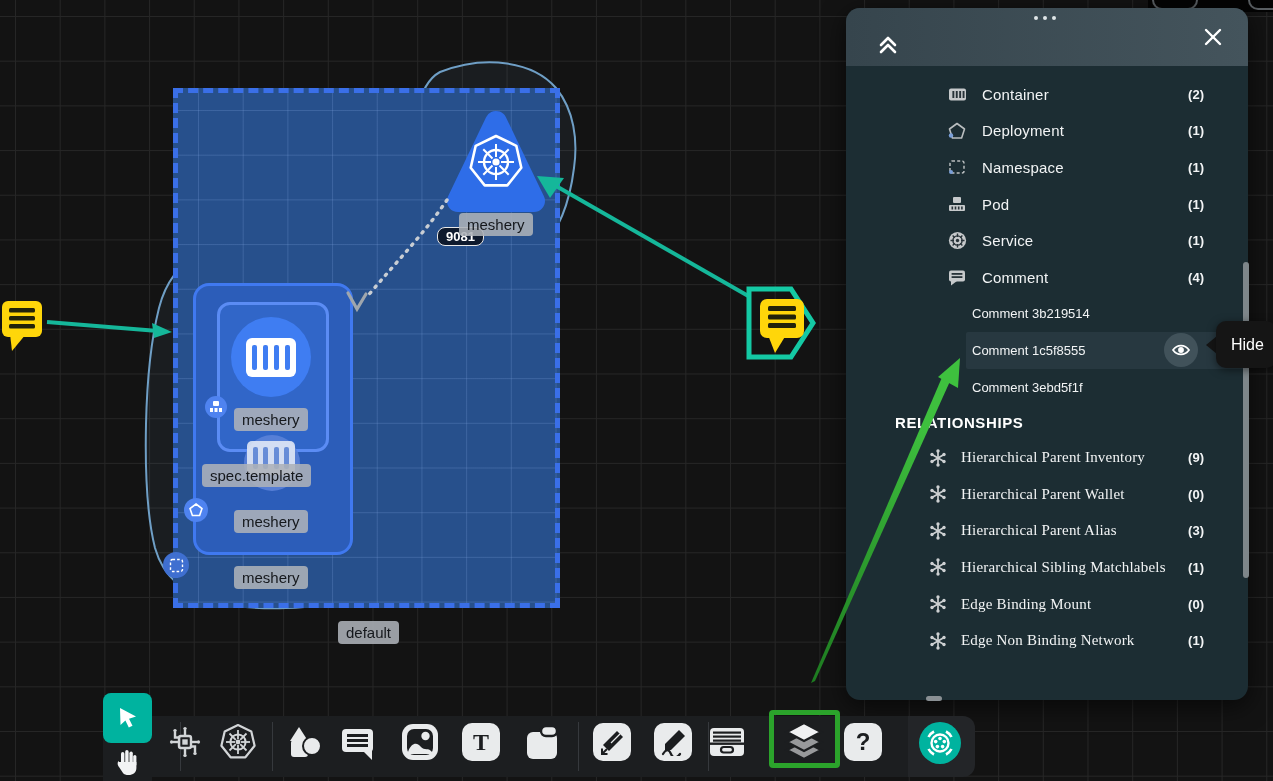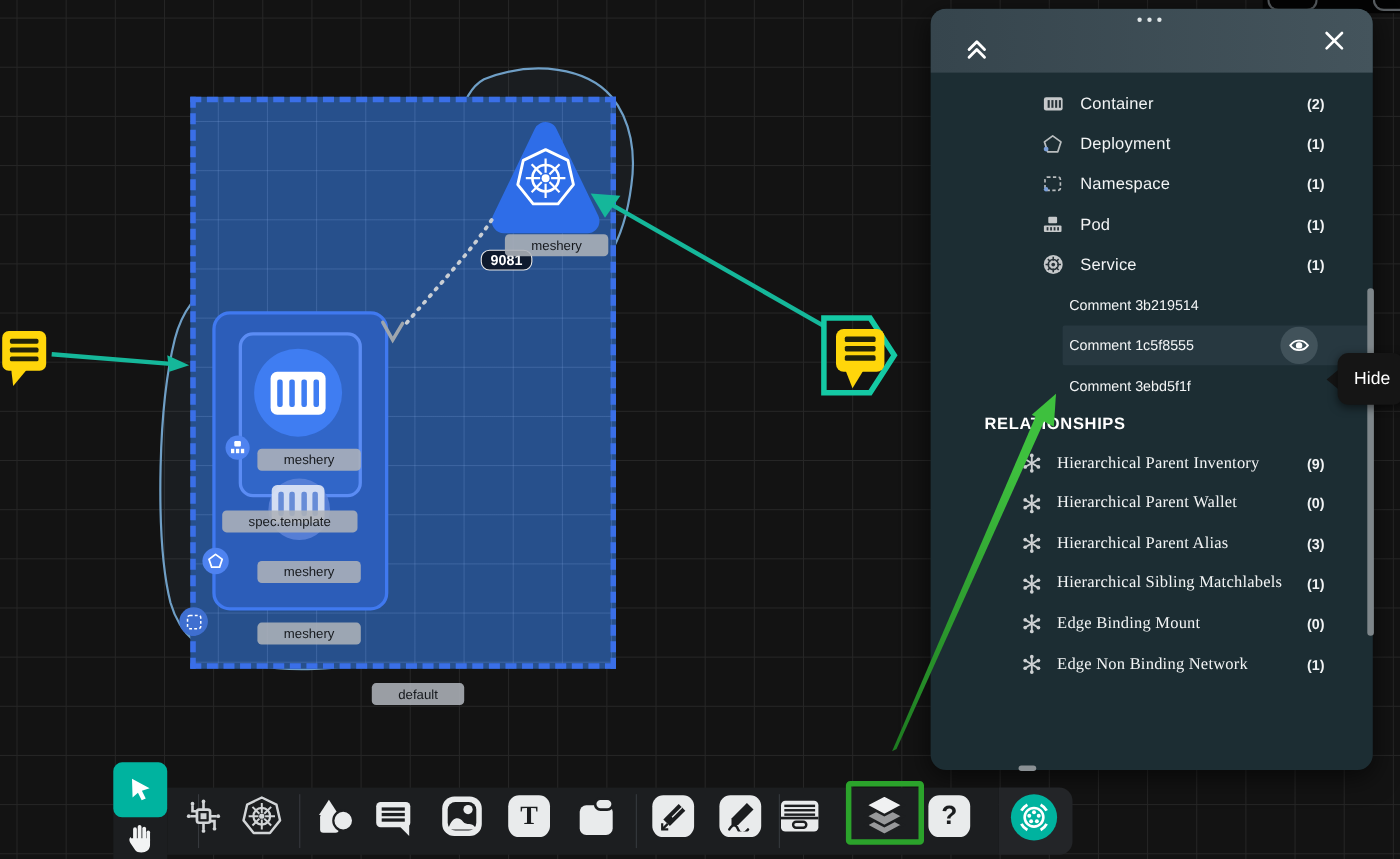--- a/index.html
+++ b/index.html
@@ -18,21 +18,21 @@
     background-size:44.7px 44.7px;background-position:20px 17px;}
   .deployment{left:193px;top:283px;width:160px;height:272px;border:3px solid #4079f0;border-radius:16px;background:#2c5db9;}
   .pod{left:217px;top:302px;width:112px;height:150px;border:3px solid #5b8cf4;border-radius:13px;background:#3166c8;}
   .container-circle{left:231px;top:317px;width:80px;height:80px;border-radius:50%;background:#3f7df2;}
   .container-glyph{left:246px;top:338px;width:50px;height:39px;background:#fff;border-radius:6px;display:flex;justify-content:space-evenly;align-items:center;}
   .container-glyph i{display:block;width:5px;height:25px;background:#3f7df2;border-radius:2px;}
   .hidden-container-circle{left:244px;top:435px;width:56px;height:56px;border-radius:50%;background:#5b82d8;opacity:.9;}
   .hidden-container-glyph{left:247px;top:441px;width:48px;height:34px;background:#e9eef8;border-radius:5px;opacity:.85;display:flex;justify-content:space-evenly;align-items:center;}
   .hidden-container-glyph i{display:block;width:5px;height:22px;background:#6b8fd8;border-radius:2px;}
   .badge{border-radius:50%;display:flex;align-items:center;justify-content:center;}
-  .label-pill{background:rgba(173,178,184,.88);color:#15181c;font-size:12px;padding:3px 24px;border-radius:4px;white-space:nowrap;}
+  .label-pill{background:rgba(173,178,184,.88);color:#15181c;font-size:15px;padding:3px 8px;border-radius:4px;white-space:nowrap;}
   .port-pill{background:rgba(12,20,36,.9);color:#fff;border:1.5px solid #e8e8e8;font-size:13px;font-weight:bold;
     padding:1px 8px;border-radius:8px;margin-top:40px;}
   
   .panel{left:846px;top:8px;width:402px;height:692px;border-radius:14px;background:#1c2d33;
     box-shadow:0 6px 24px rgba(0,0,0,.6);overflow:hidden;}
   .panel-header{position:absolute;left:0;top:0;width:402px;height:58px;
     background:linear-gradient(90deg,#36454d,#44545c);}
   .panel-dots{position:absolute;left:188px;top:8px;display:flex;gap:5px;}
   .panel-dots i{width:4px;height:4px;border-radius:50%;background:#dfe5e7;display:block;}
   .panel-body{position:absolute;left:0;top:58px;width:402px;height:634px;padding-top:10px;}
@@ -261,20 +261,32 @@
                 <line x1="14.4" y1="14.4" x2="12.2" y2="12.2"></line>
                 <line x1="14.4" y1="4.6" x2="12.2" y2="6.8"></line>
                 <line x1="4.6" y1="14.4" x2="6.8" y2="12.2"></line>
               </g>
               <circle cx="9.5" cy="9.5" r="1.7" fill="#273238"></circle>
             </svg>
         </span>
         <span class="plabel">Service</span>
         <span class="pcount">(1)</span>
       </div>
+      <div class="prow">
+        <span class="picon">
+          <svg width="18" height="17" viewBox="0 0 18 17">
+              <rect x="1" y="1.5" width="16" height="11" rx="2" fill="#c6c9cb"></rect>
+              <polygon points="3,12 9,12 3,16.5" fill="#c6c9cb"></polygon>
+              <rect x="3.6" y="4" width="10.8" height="1.8" fill="#273238"></rect>
+              <rect x="3.6" y="7.2" width="10.8" height="1.8" fill="#273238"></rect>
+            </svg>
+        </span>
+        <span class="plabel">Comment</span>
+        <span class="pcount">(4)</span>
+      </div>
 
       <div class="crow">
         <span class="plabel">Comment 3b219514</span>
       </div>
       <div class="crow hl">
         <span class="plabel">Comment 1c5f8555</span>
         <span class="eye-btn">
           <svg width="20" height="20" viewBox="0 0 20 20">
               <path d="M2,10 C6,4.2 14,4.2 18,10 C14,15.8 6,15.8 2,10 Z" fill="none" stroke="#fff" stroke-width="1.7"></path>
               <circle cx="10" cy="10" r="2.9" fill="#fff"></circle>

